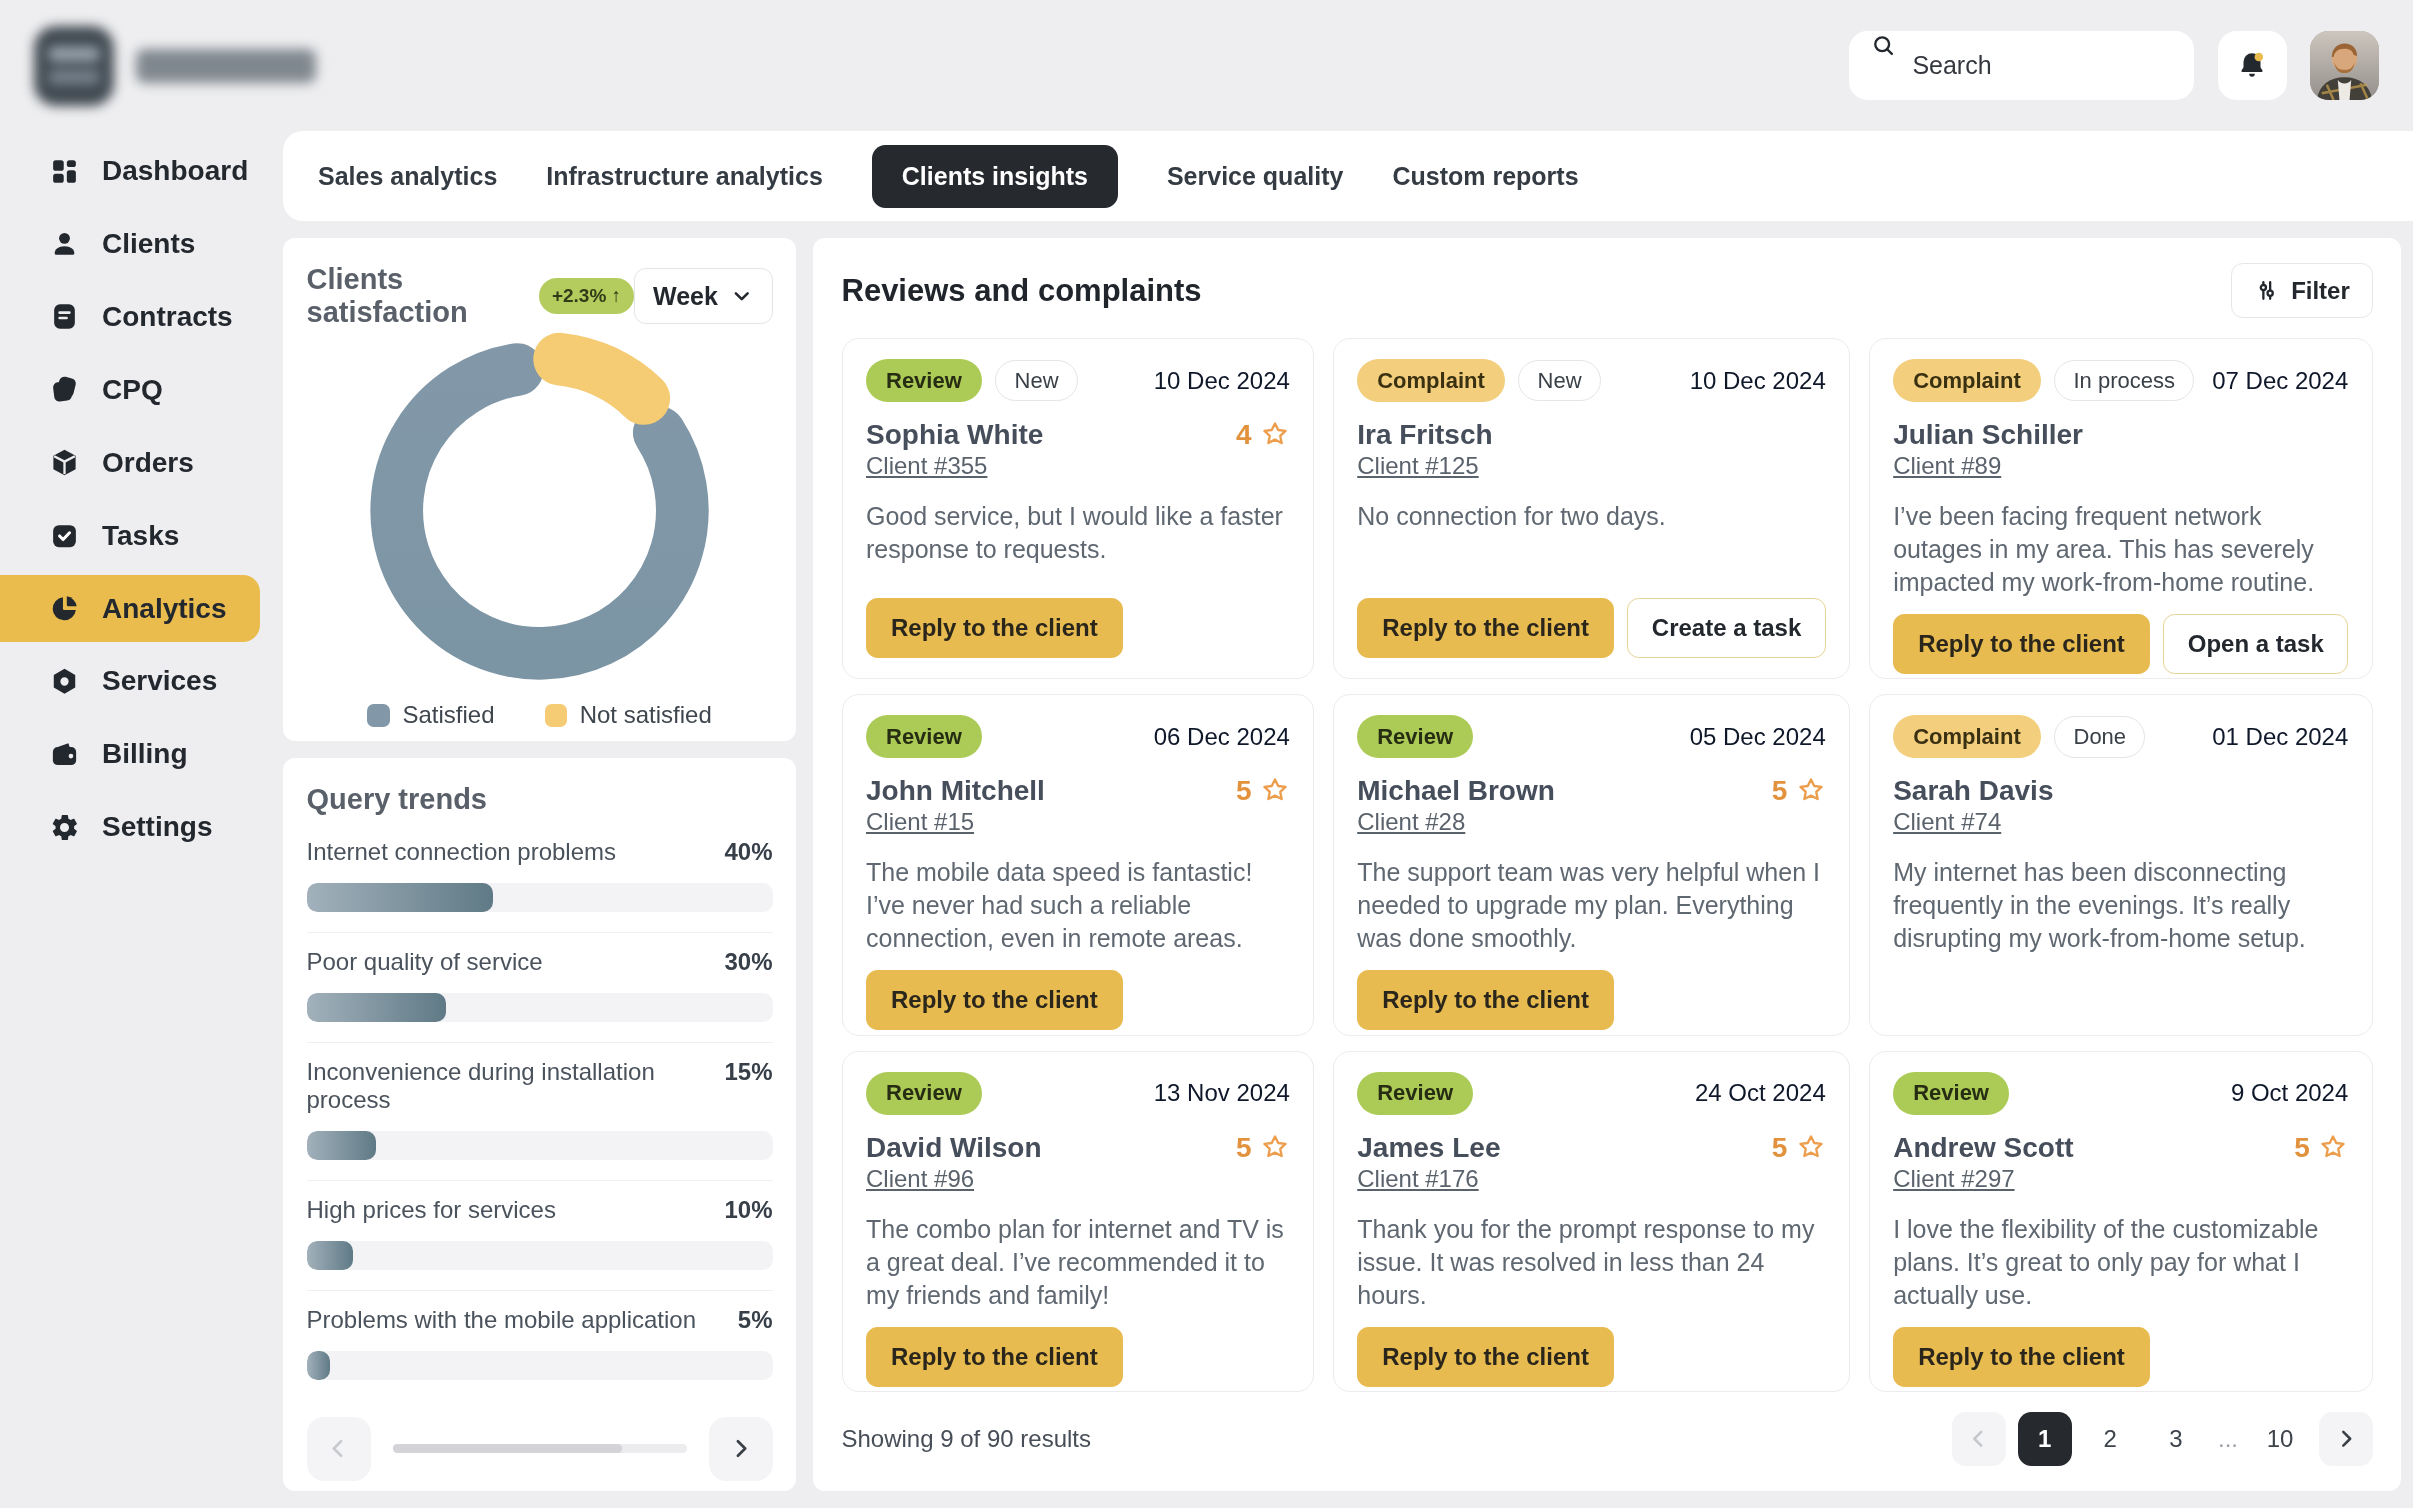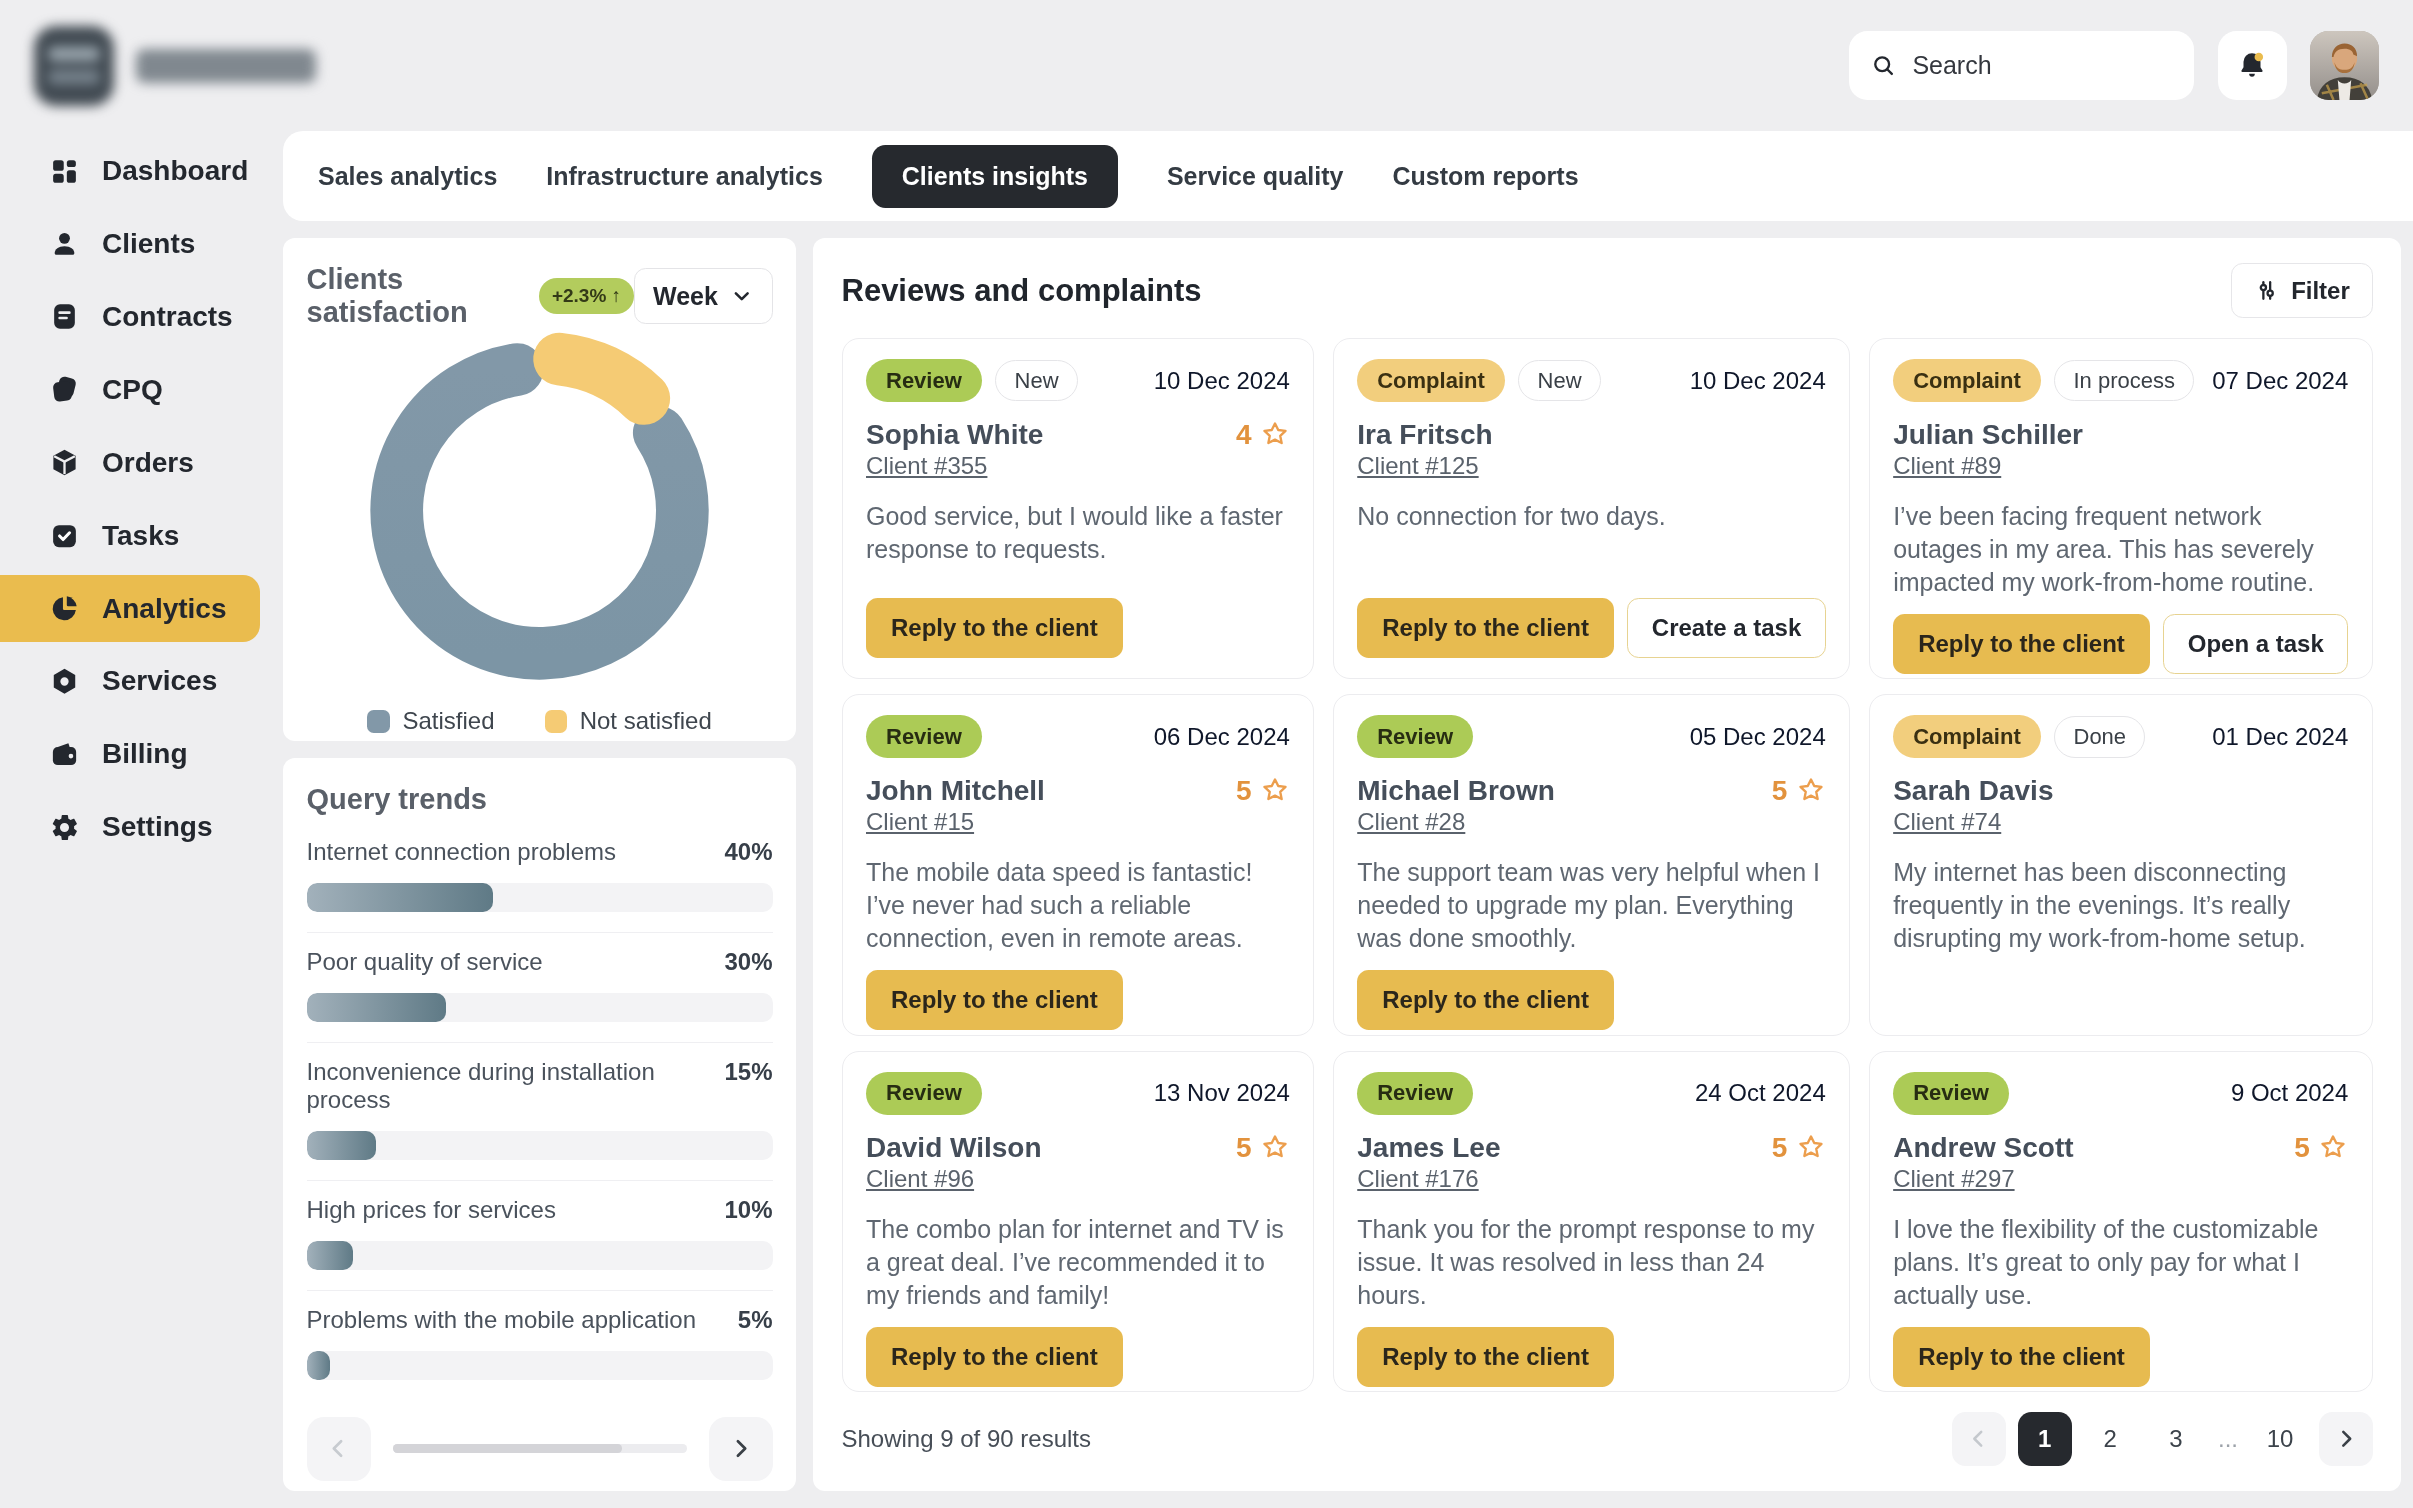--- a/index.html
+++ b/index.html
@@ -7,21 +7,21 @@
   svg{display:block}
 
   
   .topbar{position:absolute;top:0;left:0;right:0;height:131px;display:flex;align-items:center;padding:0 34px;box-sizing:border-box}
   .brand{display:flex;align-items:center;gap:22px;filter:blur(5.9px)}
   .logo-mark{width:80px;height:80px;border-radius:22px;background:#414A52;display:flex;flex-direction:column;justify-content:center;gap:9.2px;padding:0 14.2px;box-sizing:border-box}
   .logo-bar{height:14.2px;border-radius:5.9px;background:#9AA6AE}
   .logo-bar.b2{background:#77838D}
   .brand-word{width:180px;height:34px;border-radius:8.4px;background:#80888F}
   .topbar-right{margin-left:auto;display:flex;align-items:center;gap:23.5px}
-  .searchbar{width:345px;height:69px;background:#fff;border-radius:18.4px;display:flex;align-items:center;gap:15px;padding:0 22px;box-sizing:border-box}
+  .searchbar{width:345px;height:69px;background:#fff;border-radius:18.4px;display:flex;gap:15px;padding:0 22px;box-sizing:border-box}
   .searchbar input{border:none;outline:none;font:500 25px "Liberation Sans",sans-serif;color:#23272E;background:transparent;width:100%}
   .searchbar input::placeholder{color:#23272E;opacity:.92}
   .icon-btn{width:69px;height:69px;background:#fff;border-radius:18.4px;display:flex;align-items:center;justify-content:center;position:relative}
   .avatar{width:69px;height:69px;border-radius:18.4px;overflow:hidden;background:#b7b1aa}
 
   
   .sidebar{position:absolute;top:131px;left:0;width:283px;bottom:0;display:flex;flex-direction:column;gap:5.9px;padding-top:6.7px;box-sizing:border-box}
   .side-item{height:67px;flex:none;display:flex;align-items:center;gap:22px;padding-left:49px;font-size:28px;font-weight:600;color:#23272E;border-radius:0 17px 17px 0;margin-right:23.5px;cursor:pointer}
   .side-item.active{background:#EABC4E}
   .side-item svg{width:31px;height:31px;flex:none}
@@ -36,21 +36,21 @@
   .card{background:#fff;border-radius:12px;box-sizing:border-box}
   .leftcol{width:513px;flex:none;display:flex;flex-direction:column;gap:17px;min-height:0}
 
   
   .sat-card{height:503px;flex:none;padding:25px 23.5px 20px}
   .sat-head{display:flex;align-items:center}
   .sat-title{font-size:29px;font-weight:700;color:#5A6069}
   .badge-up{background:#B3CC5D;color:#333A17;font-size:19px;font-weight:700;border-radius:837px;padding:6.7px 12.6px;margin-left:11.7px;white-space:nowrap}
   .week-btn{margin-left:auto;display:flex;align-items:center;gap:11.7px;border:1.7px solid #E4E4E7;border-radius:11.7px;padding:12.6px 18.4px;font-size:25px;font-weight:600;color:#23272E;background:#fff;cursor:pointer}
   .donut-wrap{display:flex;justify-content:center;margin-top:3.4px}
-  .legend{display:flex;justify-content:center;gap:50px;font-size:24px;color:#3F464E;margin-top:18px}
+  .legend{display:flex;justify-content:center;gap:50px;font-size:24px;color:#3F464E;margin-top:12px}
   .legend-item{display:flex;align-items:center;gap:12.6px}
   .sw{width:22.6px;height:22.6px;border-radius:6.7px}
 
   
   .qt-card{flex:1;padding:25px 23.5px 22px;display:flex;flex-direction:column;min-height:0}
   .qt-title{font-size:29px;font-weight:700;color:#5A6069;margin-bottom:6.7px}
   .qt-row{padding:15px 0 20px}
   .qt-row + .qt-row{border-top:1.7px solid #EFEFF2}
   .qt-line{display:flex;justify-content:space-between;align-items:baseline;font-size:24px;color:#4A525C;margin-bottom:17px}
   .qt-val{font-weight:700;color:#373F49}

